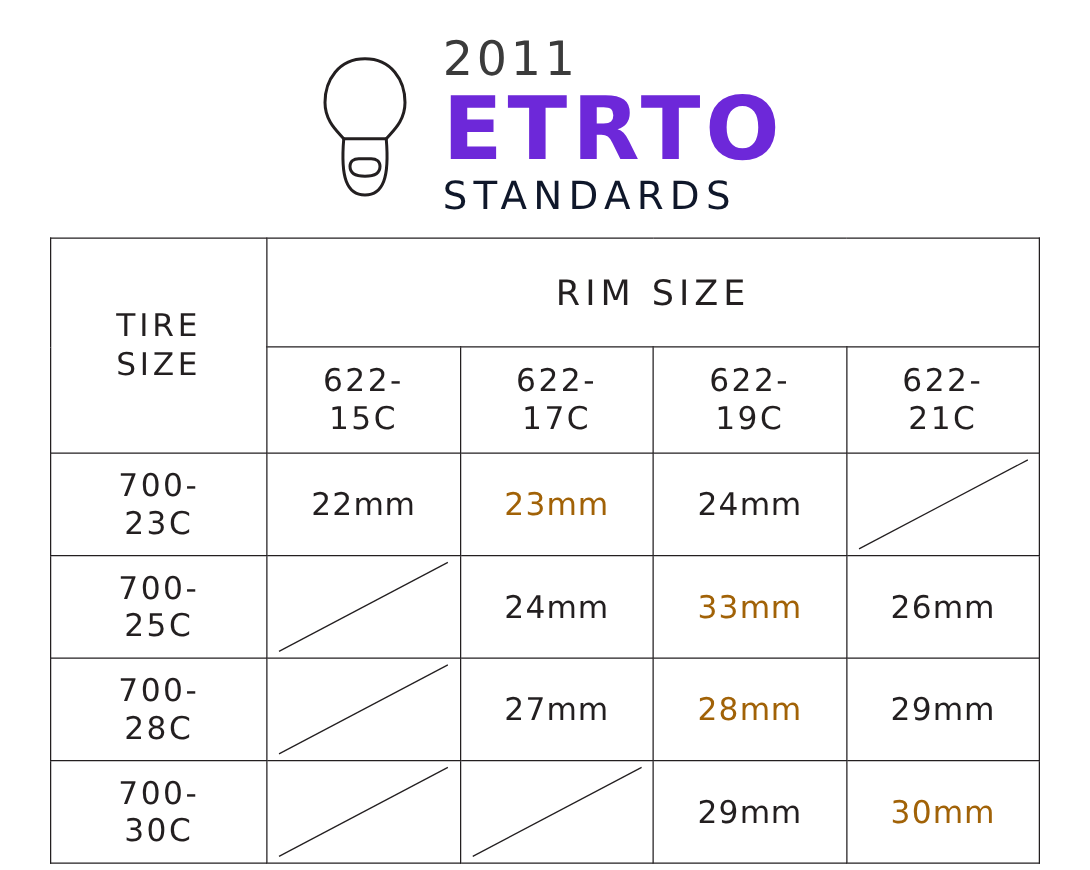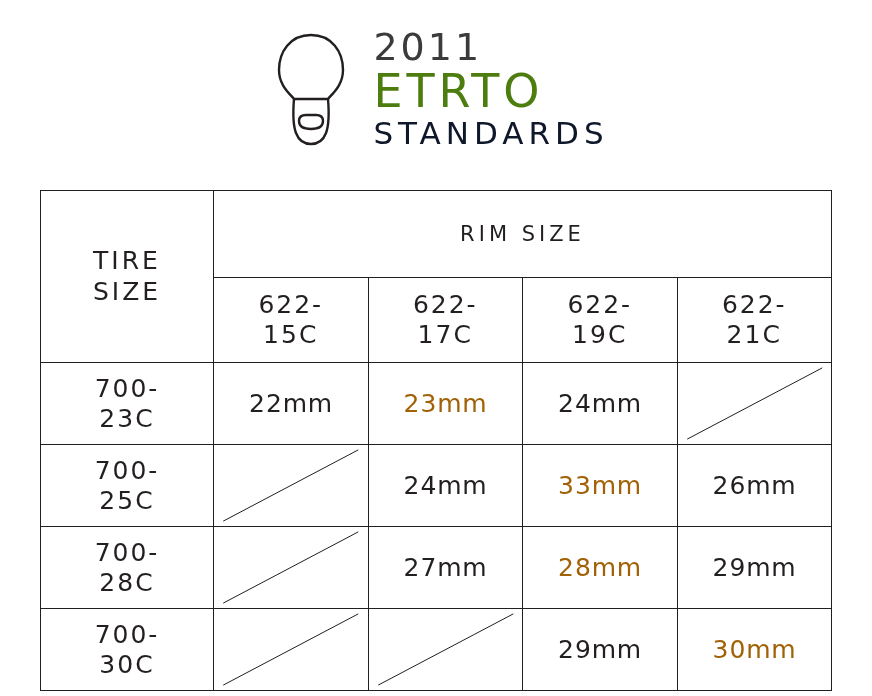--- a/index.html
+++ b/index.html
@@ -43,24 +43,24 @@
     justify-content: center;
     line-height: 1;
   }
   .logo-year {
     font-size: 38px;
     letter-spacing: 3px;
     color: #3b3b3b;
     font-weight: 400;
   }
   .logo-main {
-    font-size: 46px;
+    font-size: 70px;
     letter-spacing: 4px;
-    color: #4d7c0f;
-    font-weight: 400;
+    color: #6d28d9;
+    font-weight: 700;
     margin-top: 2px;
   }
   .logo-sub {
     font-size: 31px;
     letter-spacing: 5px;
     color: #0f172a;
     font-weight: 400;
     margin-top: 4px;
   }
 
@@ -83,21 +83,21 @@
     vertical-align: middle;
     font-weight: 400;
     color: #231f20;
     padding: 0;
   }
   .col-tire { width: 172px; }
   .col-rim  { width: 155px; }
 
   .rim-head {
     height: 86px;
-    font-size: 21px;
+    font-size: 28px;
     letter-spacing: 4px;
   }
   .tire-head {
     font-size: 25px;
     letter-spacing: 3px;
     line-height: 1.22;
   }
   .sub-head {
     height: 84px;
     font-size: 25px;

